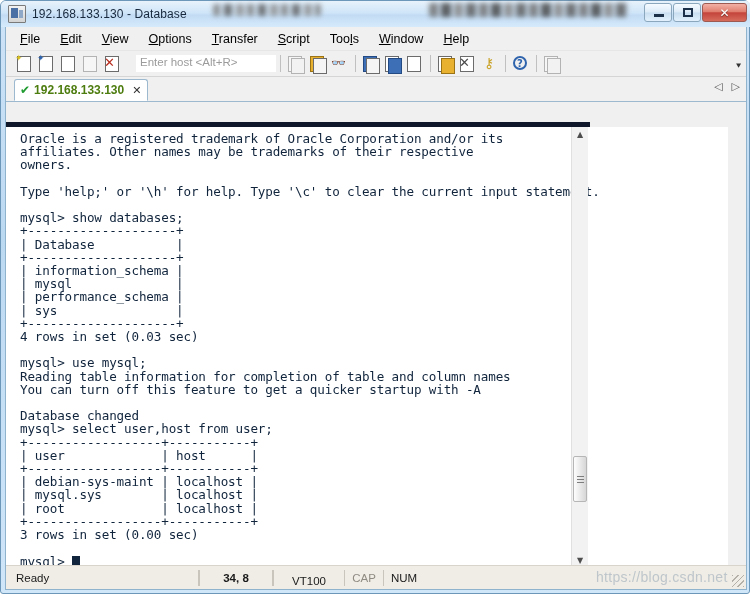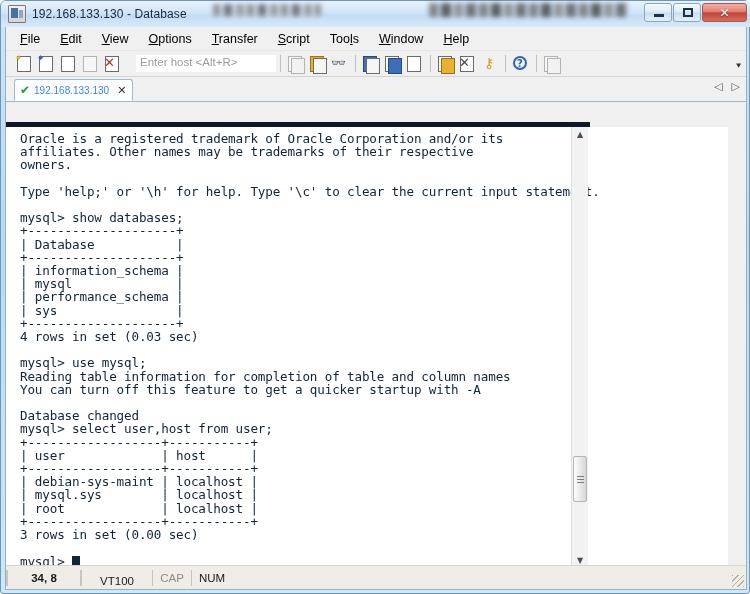--- a/index.html
+++ b/index.html
@@ -235,23 +235,23 @@
     padding: 0 6px 0 5px;
   }
   #tab-check {
     color: #1f9b2f;
     font-size: 12px;
     margin-right: 4px;
     font-family: "DejaVu Sans", sans-serif;
     line-height: 1;
   }
   #tab-label {
-    font-size: 10px;
-    font-weight: normal;
-    color: #3b82f6;
+    font-size: 12px;
+    font-weight: bold;
+    color: #4d7c0f;
     white-space: nowrap;
   }
   #tab-close {
     margin-left: 8px;
     font-size: 11px;
     color: #333;
     line-height: 1;
   }
   #tabnav {
     position: absolute;
@@ -626,28 +626,30 @@
       <div id="vscroll">
         <div class="sb-arrow" id="sb-up">▲</div>
         <div id="sb-thumb" style="top: 329.04px;">
           <span id="sb-grip"></span>
         </div>
         <div class="sb-arrow" id="sb-down">▼</div>
       </div>
     </div>
 
     <div id="statusbar">
+      <div class="st-cell" id="st-ready">Ready</div>
       <div class="st-div"></div>
       <div class="st-div"></div>
       <div class="st-cell" id="st-pos">34,  8</div>
       <div class="st-div"></div>
       <div class="st-div"></div>
       <div class="st-cell" id="st-emul">VT100</div>
       <div class="st-div"></div>
       <div class="st-cell" id="st-cap">CAP</div>
       <div class="st-div"></div>
       <div class="st-cell" id="st-num">NUM</div>
       <div id="resize-grip"></div>
     </div>
 
+    <div id="watermark">https://blog.csdn.net</div>
 
   </div>
 </div>
 
 </body></html>

